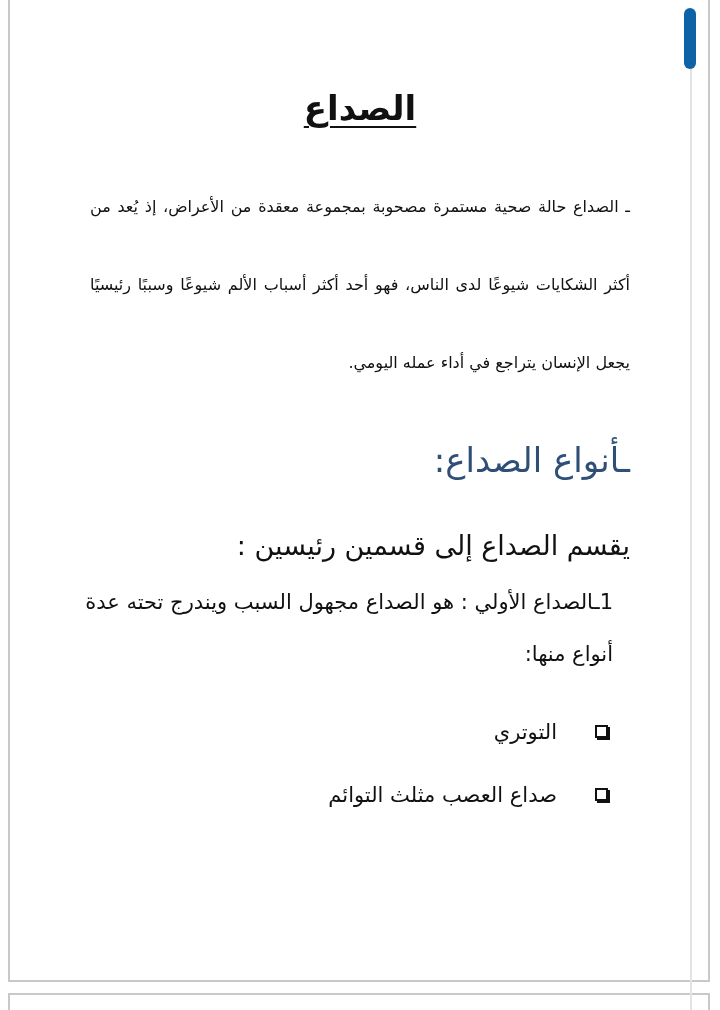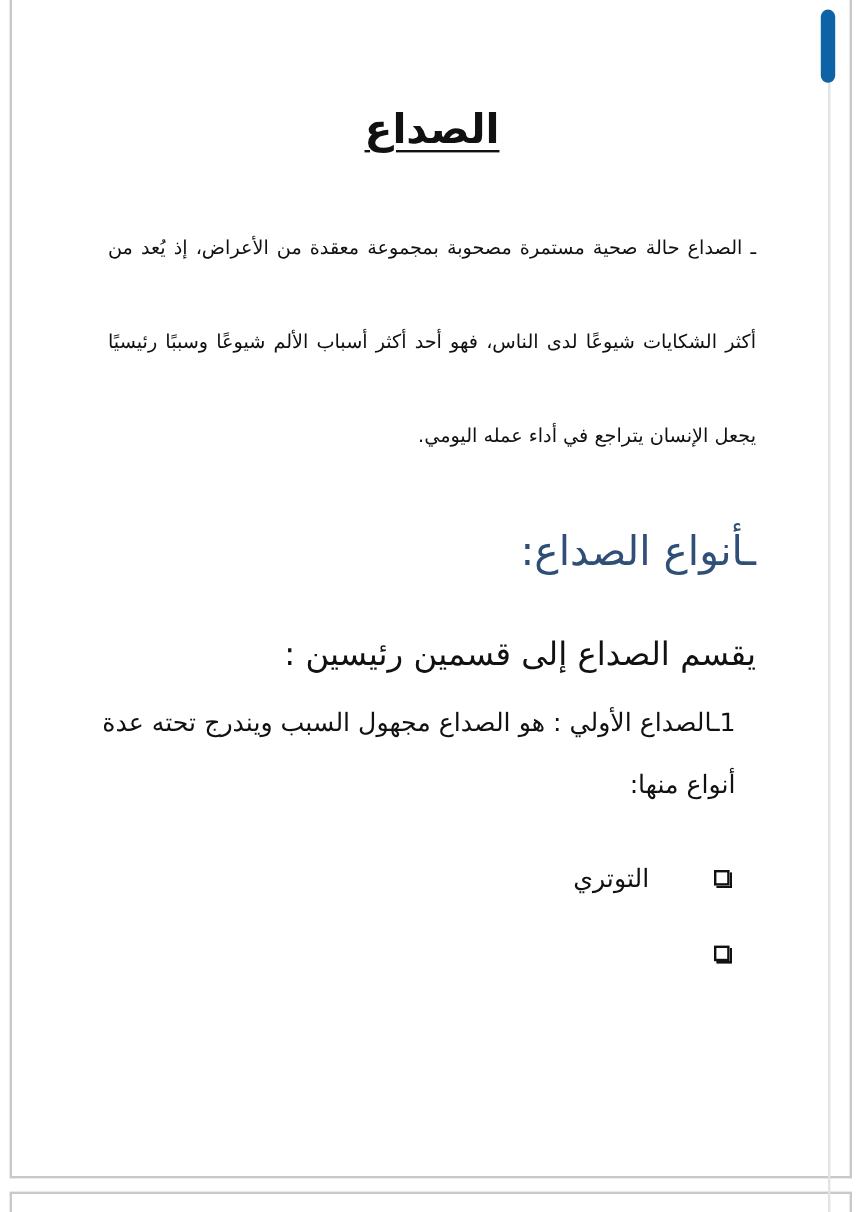--- a/index.html
+++ b/index.html
@@ -118,21 +118,20 @@
       right: 0;
       list-style: none;
       margin: 0;
       padding: 0;
     }
     .list li {
       height: 63px;
       display: flex;
       align-items: center;
       font-size: 21px;
-      gap: 16px;
     }
     .checkbox {
       display: inline-block;
       width: 13px;
       height: 13px;
       border: 2px solid #111;
       box-shadow: 2px 2px 0 #111;
       margin-left: 38px;
       margin-right: 22px;
       box-sizing: border-box;
@@ -160,16 +159,17 @@
 
     <p class="primary">1ـالصداع الأولي : هو الصداع مجهول السبب ويندرج تحته عدة أنواع منها:</p>
 
     <ul class="list">
       <li>
         <span class="checkbox"></span>
         <span>التوتري</span>
       </li>
       <li>
         <span class="checkbox"></span>
+        <span>صداع العصب مثلث التوائم</span>
       </li>
     </ul>
   </div>
 </div>
 
 </body></html>

